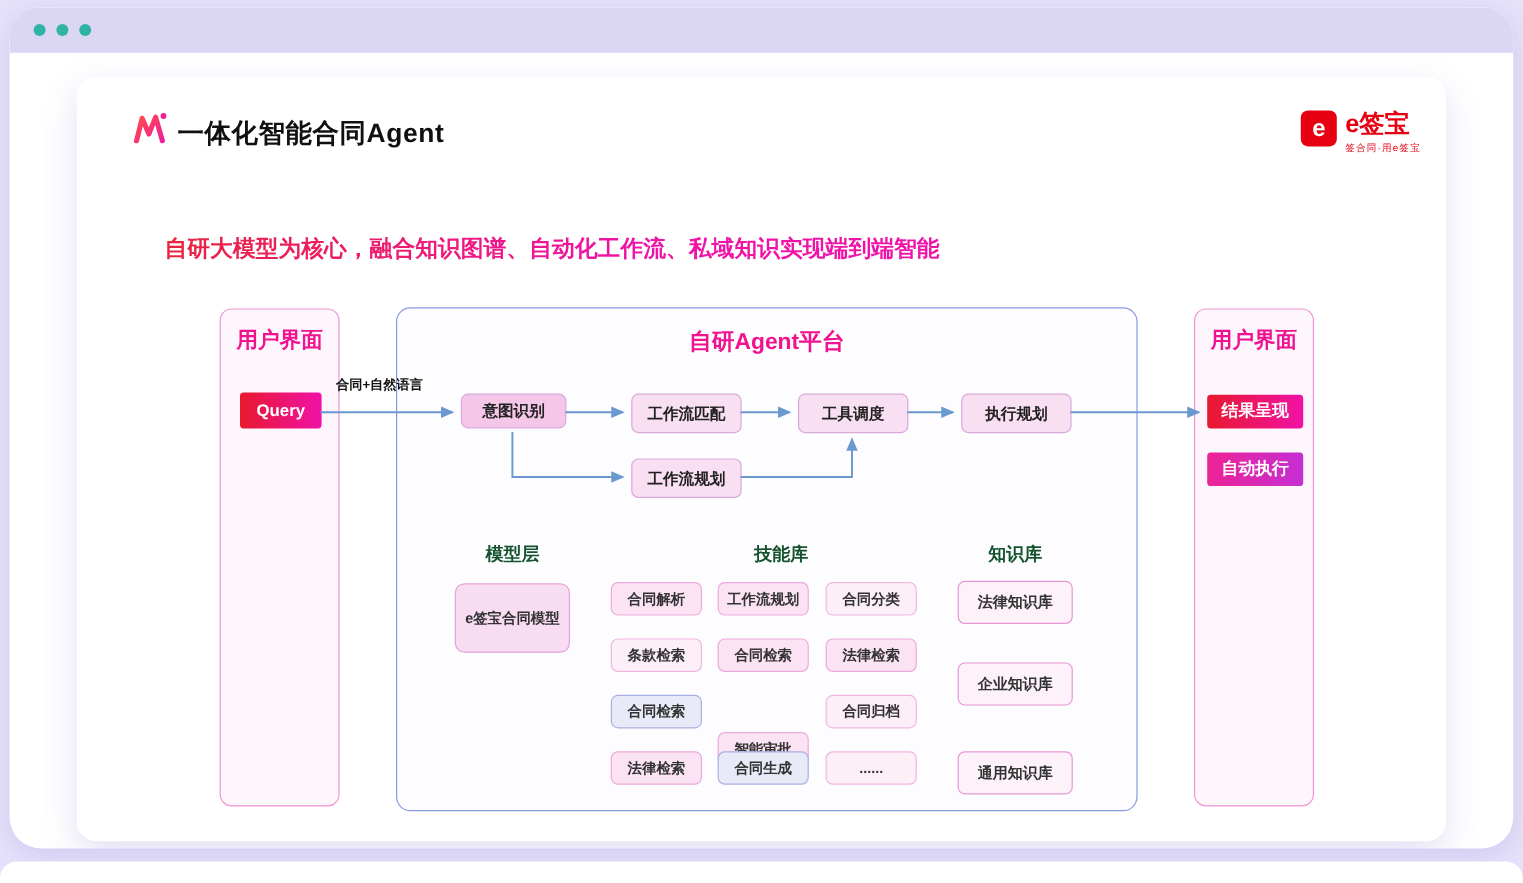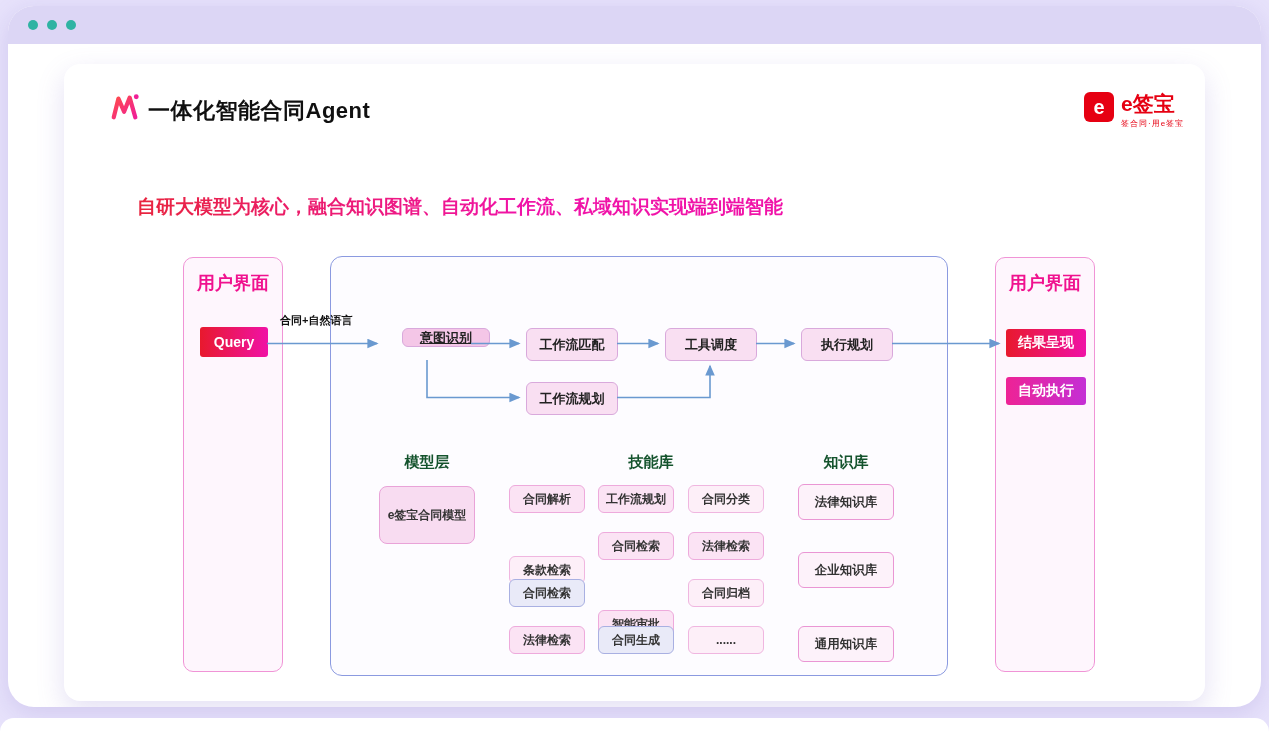--- a/index.html
+++ b/index.html
@@ -105,37 +105,38 @@
     </div>
 
     <div class="subtitle">自研大模型为核心，融合知识图谱、自动化工作流、私域知识实现端到端智能</div>
 
     <div class="user-panel left">
       <div class="panel-title">用户界面</div>
       <div class="grad-btn btn-query">Query</div>
     </div>
 
     <div class="platform">
+      <div class="platform-title">自研Agent平台</div>
 
-      <div class="flow-box strong" style="left:71px; top:71px; width:88px; height:19px;text-decoration:underline;">意图识别</div>
+      <div class="flow-box strong" style="left:53px; top:71px; width:88px; height:29px;">意图识别</div>
       <div class="flow-box" style="left:195px; top:71px; width:92px; height:33px;">工作流匹配</div>
       <div class="flow-box" style="left:334px; top:71px; width:92px; height:33px;">工具调度</div>
       <div class="flow-box" style="left:470px; top:71px; width:92px; height:33px;">执行规划</div>
       <div class="flow-box" style="left:195px; top:125px; width:92px; height:33px;">工作流规划</div>
 
       <div class="sec" style="left:48px; top:196px; width:96px;">模型层</div>
       <div class="sec" style="left:240px; top:196px; width:160px;">技能库</div>
       <div class="sec" style="left:467px; top:196px; width:96px;">知识库</div>
 
       <div class="model-box" style="top:229px;">e签宝合同模型</div>
 
       <div class="skill" style="left:178px; top:228px;">合同解析</div>
       <div class="skill" style="left:267px; top:228px;">工作流规划</div>
       <div class="skill light" style="left:357px; top:228px;">合同分类</div>
-      <div class="skill light" style="left:178px; top:275px;margin-top:24px;">条款检索</div>
+      <div class="skill light" style="left:178px; top:275px;">条款检索</div>
       <div class="skill" style="left:267px; top:275px;">合同检索</div>
       <div class="skill" style="left:357px; top:275px;">法律检索</div>
       <div class="skill lavender" style="left:178px; top:322px;">合同检索</div>
       <div class="skill" style="left:267px; top:322px;margin-top:31px;">智能审批</div>
       <div class="skill light" style="left:357px; top:322px;">合同归档</div>
       <div class="skill" style="left:178px; top:369px;">法律检索</div>
       <div class="skill lavender" style="left:267px; top:369px;">合同生成</div>
       <div class="skill light" style="left:357px; top:369px;">......</div>
 
       <div class="kbox" style="top:227px;">法律知识库</div>

